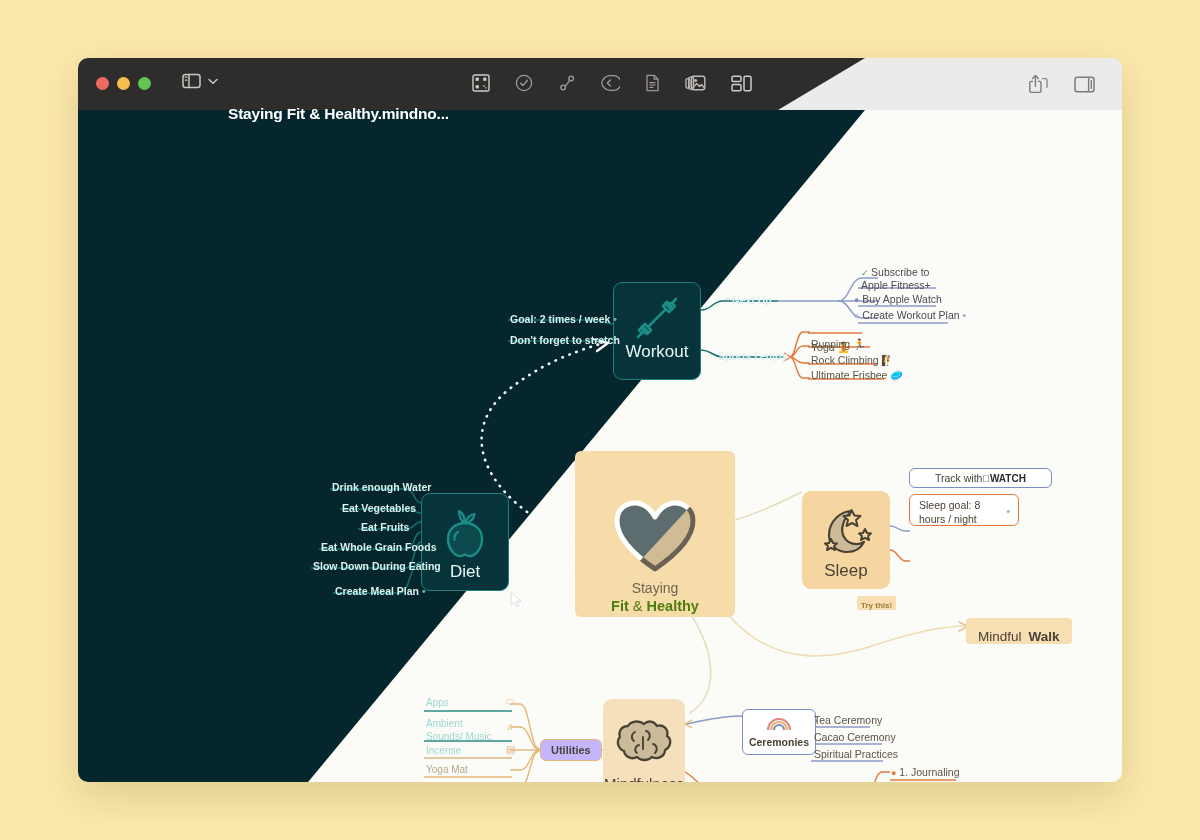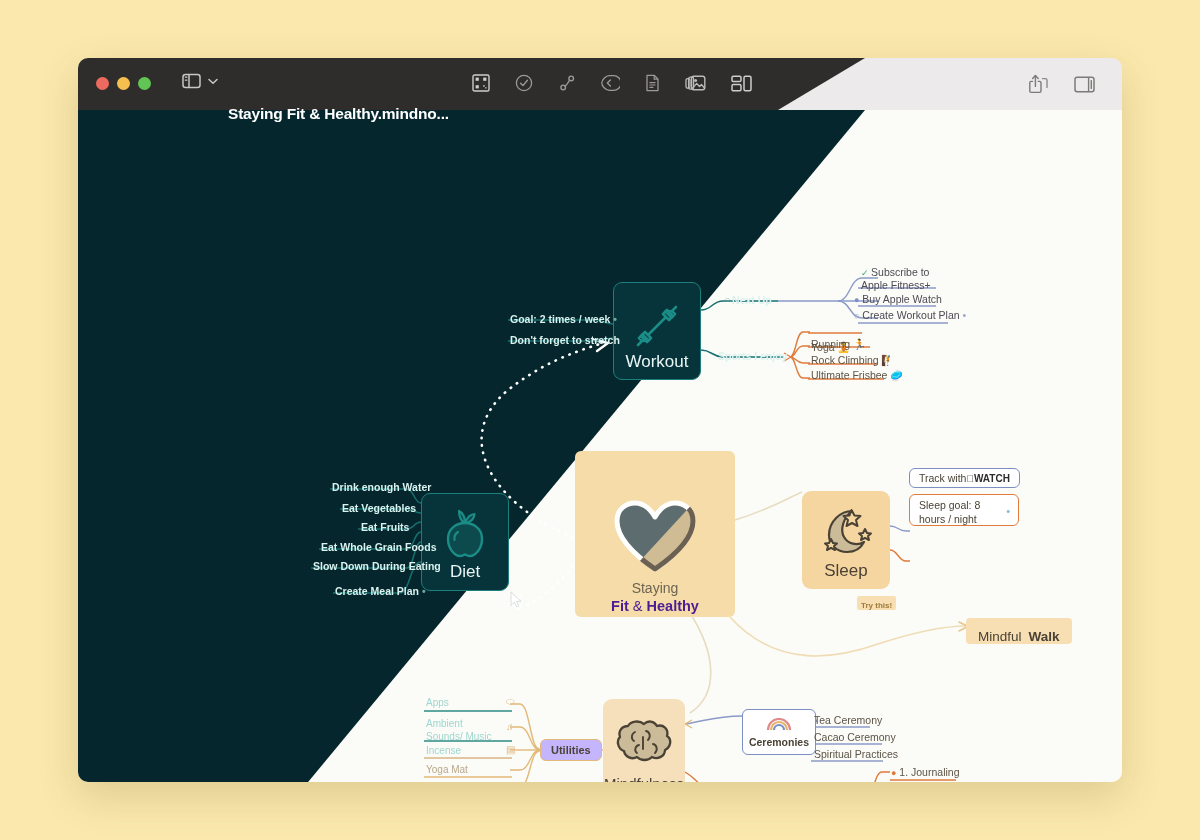--- a/index.html
+++ b/index.html
@@ -320,21 +320,21 @@
           <clipPath id="cutLight">
               <polygon points="14,76 84,0 84,76"></polygon>
             </clipPath>
           <g clip-path="url(#cutLight)">
             <path d="M42 70 C 10 48 4 32 4 22 C 4 10 13 4 22 4 C 31 4 38 11 42 18 C 46 11 53 4 62 4 C 71 4 80 10 80 22 C 80 32 74 48 42 70 Z" fill="#cfbb94" stroke="#6b6152" stroke-width="5" stroke-linejoin="round"></path>
           </g>
         </svg>
       </div>
       <div style="margin-bottom:0;text-align:center;line-height:1.35">
         <div style="font-size:14px;color:#6e6454;font-weight:300">Staying</div>
-        <div style="font-size:14.5px;color:#4c1d95;font-weight:bold">
+        <div style="font-size:14.5px;color:#4d7c0f;font-weight:bold">
           <span>Fit</span>
           <span style="font-weight:400">&amp;</span>
           <span>Healthy</span>
         </div>
       </div>
     </div>
 
     <div class="node bigcard card-workout">
       <div style="margin-top:16px;flex:1;display:flex;align-items:center">
         <svg width="48" height="48" viewBox="0 0 48 48">
@@ -342,21 +342,21 @@
             <line x1="16" y1="32" x2="32" y2="16"></line>
             <path d="M9 39 L6 36 L9.5 32.5 L15.5 38.5 Z"></path>
             <path d="M13 35 L17 31 L23 37 L19 41 Z" transform="translate(-5,-1)"></path>
             <path d="M39 9 L42 12 L38.5 15.5 L32.5 9.5 Z"></path>
             <path d="M35 13 L31 17 L25 11 L29 7 Z" transform="translate(5,1)"></path>
             <line x1="5" y1="43" x2="8" y2="40"></line>
             <line x1="40" y1="8" x2="43" y2="5"></line>
           </g>
         </svg>
       </div>
-      <div class="lbl lbl-dark" style="margin-bottom:7px">Workout</div>
+      <div class="lbl lbl-dark" style="margin-bottom:17px">Workout</div>
     </div>
 
     <div class="chip d-underline" style="left:432px; top:203px;">
       <span>Goal: 2 times / week</span><span style="color:#6fa9a4"> •</span>
     </div>
     <div class="chip d-underline" style="left:432px; top:224px;">Don't forget to stretch</div>
 
     <div class="chip d-underline" style="left:647px; top:184px;">
       <span style="color:#6fa9a4;font-size:8px;vertical-align:2px">○ </span><span>Next Up</span>
     </div>
@@ -410,21 +410,21 @@
         <svg width="54" height="52" viewBox="0 0 54 52">
           <path d="M33 6 C 22 6 10 16 10 30 C 10 40 18 47 28 47 C 36 47 42 43 45 37 C 38 41 29 39 25 32 C 21 25 24 13 33 6 Z" fill="#cbbb98" stroke="#4a4235" stroke-width="2.2" stroke-linejoin="round"></path>
           <path d="M32.5 5 L35.5 10.5 L41.5 11 L37 15 L38.5 21 L33 18 L27.5 21 L29 15 L24.5 11 L30.5 10.5 Z" fill="#f5d6a1" stroke="#4a4235" stroke-width="2" stroke-linejoin="round"></path>
           <path d="M46 24 L48 28 L52 28.5 L49 31 L50 35 L46 32.8 L42 35 L43 31 L40 28.5 L44 28 Z" fill="#f5d6a1" stroke="#4a4235" stroke-width="2" stroke-linejoin="round"></path>
           <path d="M12 34 L14 38 L18 38.5 L15 41 L16 45 L12 42.8 L8 45 L9 41 L6 38.5 L10 38 Z" fill="#f5d6a1" stroke="#4a4235" stroke-width="2" stroke-linejoin="round"></path>
         </svg>
       </div>
       <div class="lbl lbl-light" style="margin-bottom:8px">Sleep</div>
     </div>
 
-    <div class="boxnode box-blue" style="left:831px; top:358px; height:20px; padding:0 9px;">
+    <div class="boxnode box-blue" style="left:831px; top:358px; height:20px; padding:0 25px;">
       <span style="font-size:10.5px;color:#4a4235">Track with </span>
         <span style="font-size:10px;font-weight:bold;color:#2c2c2c">WATCH</span>
     </div>
     <div class="boxnode box-orange" style="left:831px; top:384px; width:110px; height:32px; padding:0 9px; align-items:flex-start;">
       <span style="font-size:10.5px;color:#4a4235;white-space:normal;line-height:1.3;padding-top:4px">Sleep goal: 8 hours / night</span>
       <span style="position:absolute;right:8px;top:10px;color:#7fb7d8;font-size:11px">•</span>
     </div>
 
     <div class="tagnode" style="left:888px; top:508px; height:26px; padding:0 12px; border-radius:4px; background:#f7dfb3;">
       <span style="font-size:13.5px;font-weight:300;color:#4a4235">Mindful</span>

